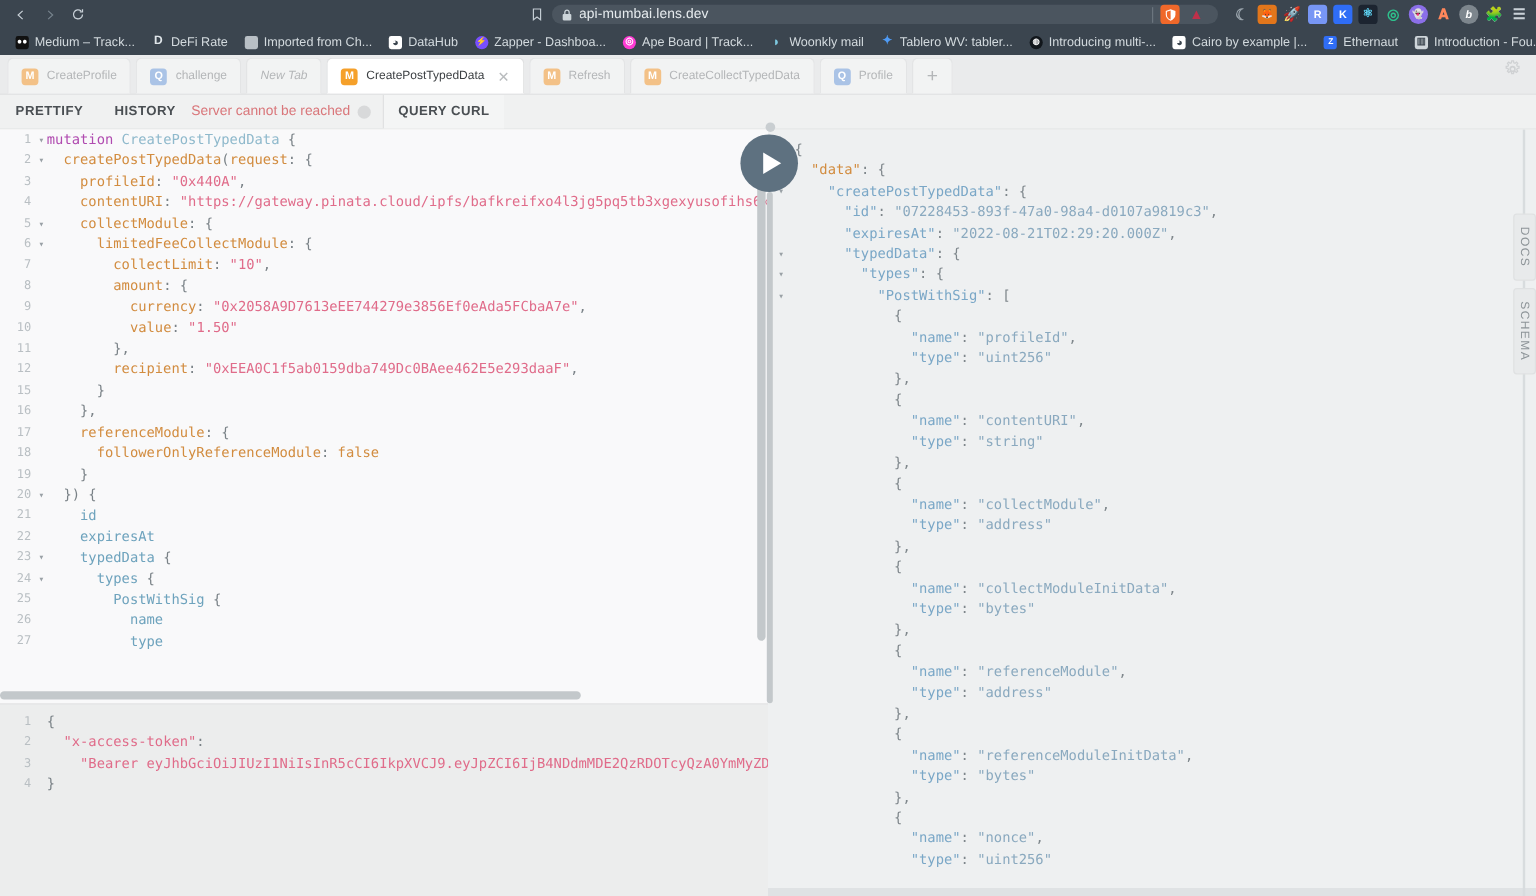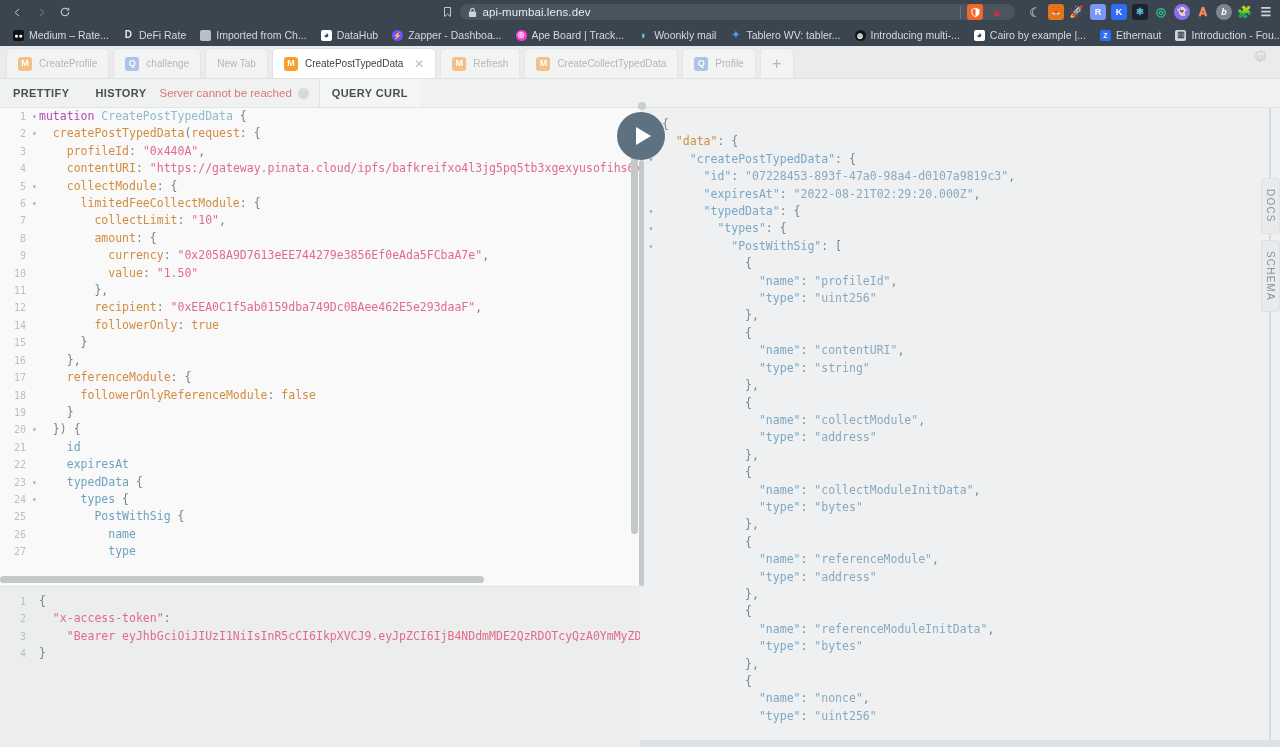--- a/index.html
+++ b/index.html
@@ -86,21 +86,21 @@
     font-size:9px; font-weight:700; display:flex; align-items:center;
     justify-content:center; line-height:1; flex:0 0 auto;
   }
   .gq-badge.m { background:#f5a02a; }
   .gq-badge.m.dim { background:#f3c187; }
   .gq-badge.q { background:#5b8dd9; }
   .gq-badge.q.dim { background:#aac3e6; }
   .gq-tab-label { font-size:10px; color:#b4b6b8; white-space:nowrap; }
   .gq-tab.active .gq-tab-label { color:#3b3f42; }
   .gq-tab-close { font-size:12px; color:#b9bcbe; margin-left:4px; line-height:1; }
-  .gq-tab.newtab .gq-tab-label { color:#b4b6b8; }
+  .gq-tab.newtab .gq-tab-label { color:#b4b6b8;font-style:italic; }
   #tab-add {
     height:30px; width:34px; display:flex; align-items:center; justify-content:center;
     background:#f2f3f3; border-radius:5px 5px 0 0; border:1px solid #e3e4e5;
     border-bottom:none; color:#b4b6b8; font-size:16px; flex:0 0 auto; margin-right:4px;
   }
   #gear-btn { margin-left:auto; padding:0 12px 6px 0; color:#cfd1d3; font-size:15px; align-self:center;}
 
   #actionbar {
     height:29px; background:#f0f1f1; display:flex; align-items:center;
     padding:0; flex:0 0 auto; border-bottom:1px solid #e3e4e5;
@@ -267,21 +267,21 @@
       <span class="ext-ic" style="background:transparent;color:#ff875b;font-size:12px;">𝐀</span>
       <span class="ext-ic" style="background:#7d868d;border-radius:50%;font-style:italic;">b</span>
       <span class="ext-ic" style="background:transparent;color:#f2f5f7;font-size:12px;">🧩</span>
       <span class="ext-ic" style="background:transparent;color:#c9d1d8;font-size:12px;">☰</span>
     </div>
   </div>
 
   <div id="bookmarks-bar">
     <div class="bm">
         <span class="bm-ic" style="background:#111;">●●</span>
-        <span class="bm-label">Medium – Rate...</span>
+        <span class="bm-label">Medium – Track...</span>
       </div>
     <div class="bm">
         <span class="bm-ic" style="background:transparent;color:#dfe5e9;font-size:10px;">D</span>
         <span class="bm-label">DeFi Rate</span>
       </div>
     <div class="bm">
         <span class="bm-ic" style="background:#b8bfc5;"></span>
         <span class="bm-label">Imported from Ch...</span>
       </div>
     <div class="bm">
@@ -380,21 +380,20 @@
             <div class="cl"><span class="gut">3</span><span class="fold"></span><span class="src"><span class="t-plain">    </span><span class="t-attr">profileId</span><span class="t-punct">: </span><span class="t-str">"0x440A"</span><span class="t-punct">,</span></span></div>
             <div class="cl"><span class="gut">4</span><span class="fold"></span><span class="src"><span class="t-plain">    </span><span class="t-attr">contentURI</span><span class="t-punct">: </span><span class="t-str">"https://gateway.pinata.cloud/ipfs/bafkreifxo4l3jg5pq5tb3xgexyusofihs6xgt</span></span></div>
             <div class="cl"><span class="gut">5</span><span class="fold">▾</span><span class="src"><span class="t-plain">    </span><span class="t-attr">collectModule</span><span class="t-punct">: {</span></span></div>
             <div class="cl"><span class="gut">6</span><span class="fold">▾</span><span class="src"><span class="t-plain">      </span><span class="t-attr">limitedFeeCollectModule</span><span class="t-punct">: {</span></span></div>
             <div class="cl"><span class="gut">7</span><span class="fold"></span><span class="src"><span class="t-plain">        </span><span class="t-attr">collectLimit</span><span class="t-punct">: </span><span class="t-str">"10"</span><span class="t-punct">,</span></span></div>
             <div class="cl"><span class="gut">8</span><span class="fold"></span><span class="src"><span class="t-plain">        </span><span class="t-attr">amount</span><span class="t-punct">: {</span></span></div>
             <div class="cl"><span class="gut">9</span><span class="fold"></span><span class="src"><span class="t-plain">          </span><span class="t-attr">currency</span><span class="t-punct">: </span><span class="t-str">"0x2058A9D7613eEE744279e3856Ef0eAda5FCbaA7e"</span><span class="t-punct">,</span></span></div>
             <div class="cl"><span class="gut">10</span><span class="fold"></span><span class="src"><span class="t-plain">          </span><span class="t-attr">value</span><span class="t-punct">: </span><span class="t-str">"1.50"</span></span></div>
             <div class="cl"><span class="gut">11</span><span class="fold"></span><span class="src"><span class="t-plain">        </span><span class="t-punct">},</span></span></div>
             <div class="cl"><span class="gut">12</span><span class="fold"></span><span class="src"><span class="t-plain">        </span><span class="t-attr">recipient</span><span class="t-punct">: </span><span class="t-str">"0xEEA0C1f5ab0159dba749Dc0BAee462E5e293daaF"</span><span class="t-punct">,</span></span></div>
-            <div class="cl"><span class="gut">14</span><span class="fold"></span><span class="src"><span class="t-plain">        </span><span class="t-attr">followerOnly</span><span class="t-punct">: </span><span class="t-bool">true</span></span></div>
             <div class="cl"><span class="gut">15</span><span class="fold"></span><span class="src"><span class="t-plain">      </span><span class="t-punct">}</span></span></div>
             <div class="cl"><span class="gut">16</span><span class="fold"></span><span class="src"><span class="t-plain">    </span><span class="t-punct">},</span></span></div>
             <div class="cl"><span class="gut">17</span><span class="fold"></span><span class="src"><span class="t-plain">    </span><span class="t-attr">referenceModule</span><span class="t-punct">: {</span></span></div>
             <div class="cl"><span class="gut">18</span><span class="fold"></span><span class="src"><span class="t-plain">      </span><span class="t-attr">followerOnlyReferenceModule</span><span class="t-punct">: </span><span class="t-bool">false</span></span></div>
             <div class="cl"><span class="gut">19</span><span class="fold"></span><span class="src"><span class="t-plain">    </span><span class="t-punct">}</span></span></div>
             <div class="cl"><span class="gut">20</span><span class="fold">▾</span><span class="src"><span class="t-plain">  </span><span class="t-punct">}) {</span></span></div>
             <div class="cl"><span class="gut">21</span><span class="fold"></span><span class="src"><span class="t-plain">    </span><span class="t-field">id</span></span></div>
             <div class="cl"><span class="gut">22</span><span class="fold"></span><span class="src"><span class="t-plain">    </span><span class="t-field">expiresAt</span></span></div>
             <div class="cl"><span class="gut">23</span><span class="fold">▾</span><span class="src"><span class="t-plain">    </span><span class="t-field">typedData</span><span class="t-punct"> {</span></span></div>
             <div class="cl"><span class="gut">24</span><span class="fold">▾</span><span class="src"><span class="t-plain">      </span><span class="t-field">types</span><span class="t-punct"> {</span></span></div>

